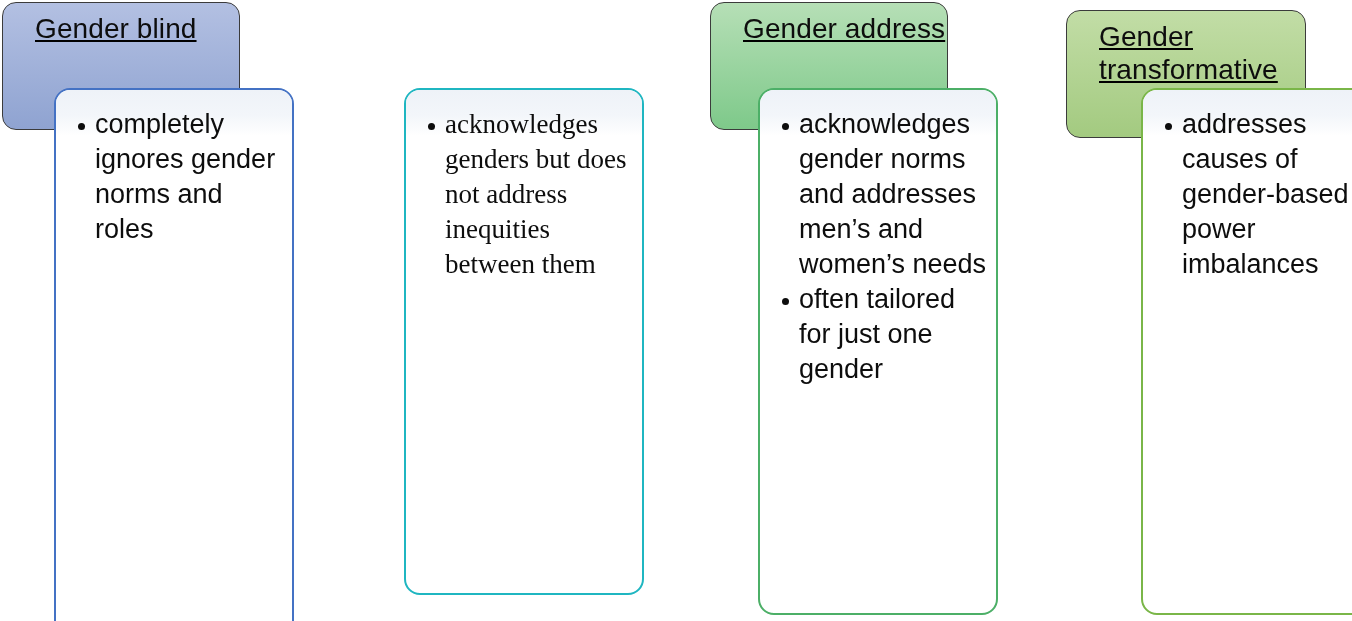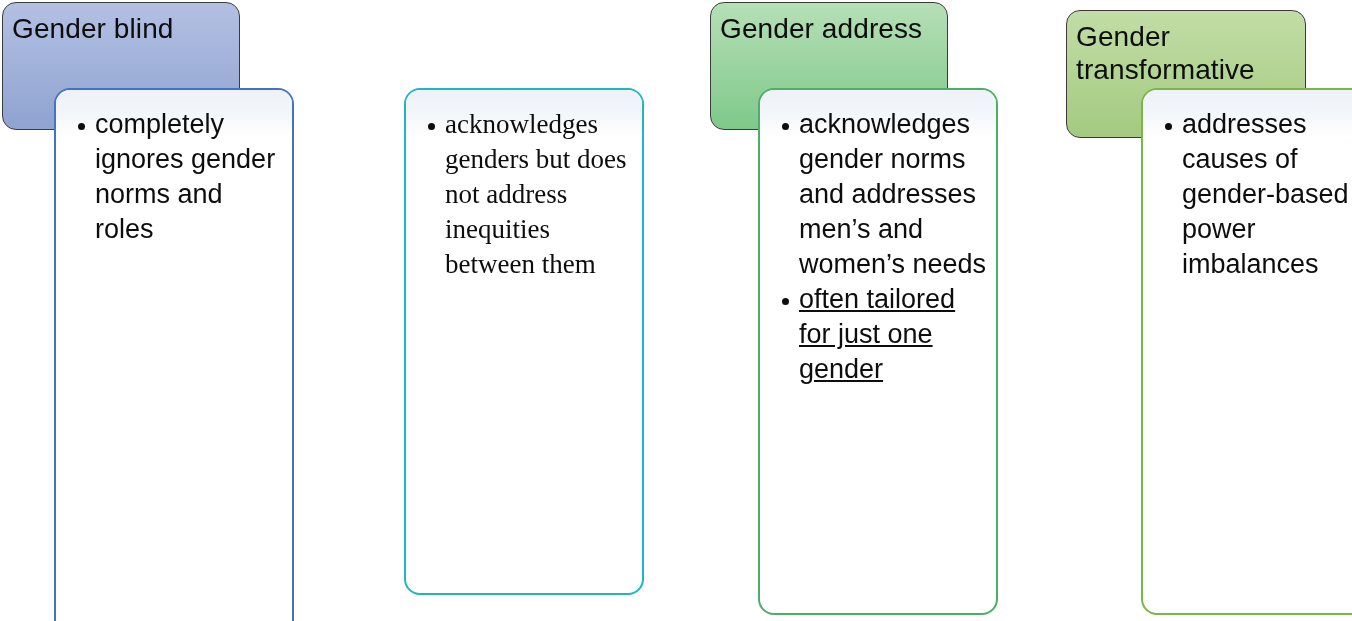--- a/index.html
+++ b/index.html
@@ -19,22 +19,23 @@
     overflow: hidden;
     background: #ffffff;
   }
 
   
   .header-box {
     position: absolute;
     box-sizing: border-box;
     border: 1.6px solid #3b3b3b;
     border-radius: 14px;
-    padding: 9px 0 0 9px;
+    padding: 9px 0 0 32px;
     z-index: 1;
+    text-decoration: underline;
   }
   .header-label {
     font-size: 28px;
     line-height: 33px;
     color: #0d0d0d;
     letter-spacing: 0.1px;
     white-space: pre-line;
   }
 
   
@@ -67,21 +68,20 @@
   .bullet-item {
     position: relative;
     font-size: 27px;
     line-height: 35px;
     color: #0d0d0d;
     padding-left: 17px;
     margin: 0;
   }
   .bullet-item + .bullet-item {
     margin-top: 0;
-    text-decoration: underline;
   }
   .bullet-item::before {
     content: "";
     position: absolute;
     left: 0;
     top: 16px;
     width: 7px;
     height: 7px;
     border-radius: 50%;
     background: #0d0d0d;

